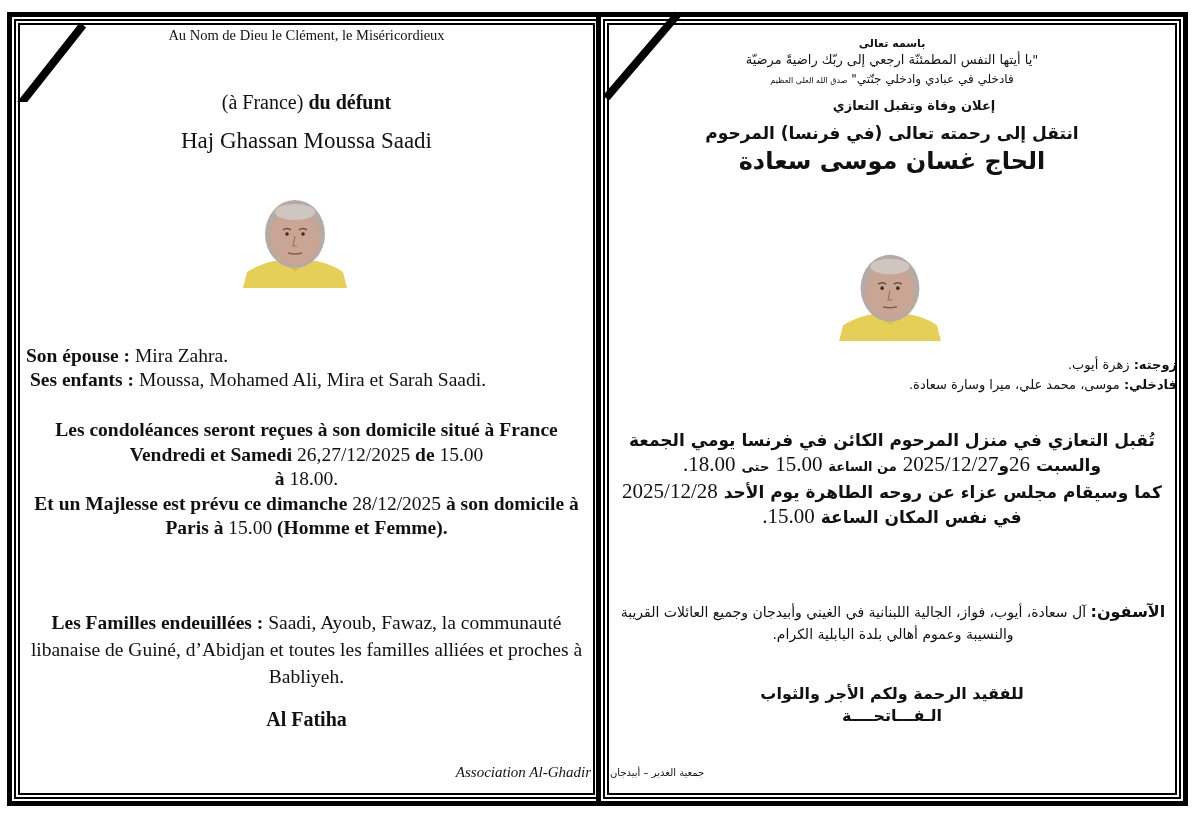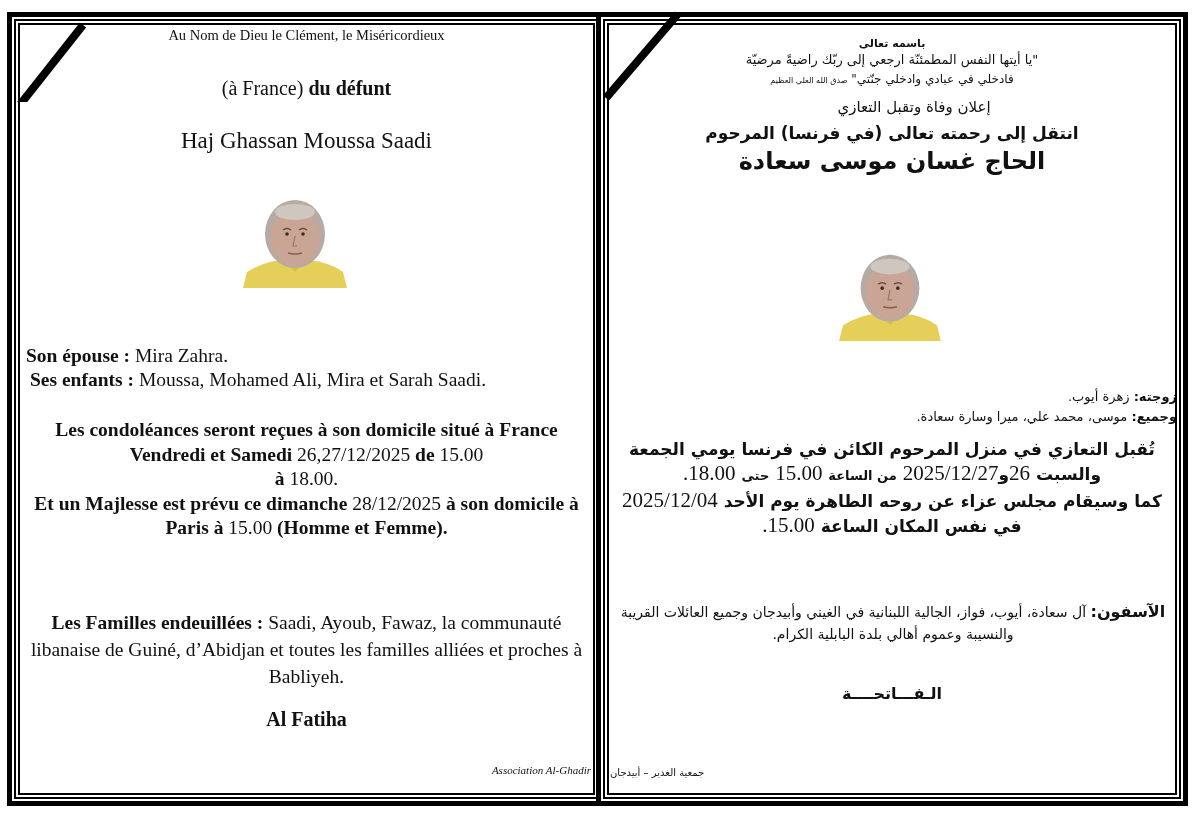--- a/index.html
+++ b/index.html
@@ -13,44 +13,44 @@
   .frame-mid { position:absolute; inset:7px; border:2px solid #000; box-sizing:border-box; }
   .frame-inner { position:absolute; inset:11px; border:2px solid #000; box-sizing:border-box; }
   .content { position:absolute; inset:13px; box-sizing:border-box; overflow:hidden; }
   .ribbon { position:absolute; left:-2px; top:-2px; width:90px; height:92px; }
   .ribbon.r { width:90px; height:90px; }
   .center { text-align:center; }
   .p { margin:0; }
   
   .l-bismillah { position:absolute; top:2px; left:0; right:0; font-size:14.5px; }
   .l-title1 { position:absolute; top:32px; left:0; right:0; font-size:20px; font-weight:bold; }
-  .l-title2 { position:absolute; top:52px; left:0; right:0; font-size:20px; }
+  .l-title2 { position:absolute; top:66px; left:0; right:0; font-size:20px; }
   .l-title2 b { font-weight:bold; }
   .l-name { position:absolute; top:103px; left:0; right:0; font-size:23px; font-weight:normal; }
   .photo { position:absolute; overflow:hidden; background:#fff; }
   .l-photo { top:167px; left:223px; width:104px; height:96px; }
   .r-photo { top:222px; left:229px; width:104px; height:94px; }
   .l-family { position:absolute; top:319px; left:6px; right:0; font-size:19.5px; line-height:24px; }
   .l-family .line2 { padding-left:4px; }
   .l-condo { position:absolute; top:393px; left:0; right:0; font-size:19.5px; line-height:24.5px; }
   .l-familles { position:absolute; top:584px; left:0; right:0; font-size:19.5px; line-height:27px; }
   .l-fatiha { position:absolute; top:683px; left:0; right:0; font-size:20px; font-weight:bold; }
-  .l-assoc { position:absolute; top:739px; right:2px; font-size:11px; font-style:italic;margin-left:40px; }
+  .l-assoc { position:absolute; top:739px; right:2px; font-size:15px; font-style:italic;margin-left:40px; }
   .bold { font-weight:bold; }
   
   .rtl { direction:rtl; font-family:"DejaVu Sans", sans-serif; }
   .r-basmala { position:absolute; top:12px; left:0; right:0; font-size:11px; font-weight:bold; }
   .r-verse1 { position:absolute; top:27px; left:0; right:0; font-size:13px; }
   .r-verse2 { position:absolute; top:47px; left:0; right:0; font-size:12px; }
   .r-verse2 .small { font-size:8px; }
-  .r-title1 { position:absolute; top:73px; left:0; right:0; font-size:15px; font-weight:normal;padding-left:44px; }
+  .r-title1 { position:absolute; top:73px; left:0; right:0; font-size:13px; font-weight:bold;padding-left:44px; }
   .r-title2 { position:absolute; top:98px; left:0; right:0; font-size:17px; font-weight:bold; }
   .r-name { position:absolute; top:122px; left:0; right:0; font-size:24px; font-weight:bold; }
-  .r-family { position:absolute; top:330px; right:-2px; left:0; font-size:13px; line-height:20px; text-align:right;margin-top:32px; }
-  .r-condo { position:absolute; top:412px; left:0; right:0; font-size:17px; line-height:24px; font-weight:bold; }
+  .r-family { position:absolute; top:330px; right:-2px; left:0; font-size:13px; line-height:20px; text-align:right; }
+  .r-condo { position:absolute; top:403px; left:0; right:0; font-size:17px; line-height:24px; font-weight:bold; }
   .r-condo .num { font-family:"Liberation Serif", serif; font-weight:normal; font-size:21px; }
   .r-condo .small { font-size:13px; }
   .r-afflicted { position:absolute; top:576px; left:-8px; right:-10px; font-size:14px; line-height:22px; }
   .r-mercy { position:absolute; top:658px; left:0; right:0; font-size:16px; font-weight:bold; line-height:22px; }
   .r-assoc { position:absolute; top:742px; left:-6px; font-size:10px; font-family:"DejaVu Sans", sans-serif; direction:rtl; }
 </style>
 </head>
 <body>
 
 <div class="panel left">
@@ -154,48 +154,49 @@
         <path d="M45 61 Q52 63 59 61" stroke="#8a5a50" stroke-width="1.5" fill="none"></path>
       </svg>
     </div>
 
     <div class="r-family">
       <div>
         <span class="bold">زوجته:</span>
         <span>زهرة أيوب.</span>
       </div>
       <div>
-        <span class="bold">وجميع:</span>
+        <span class="bold">فادخلي:</span>
         <span>موسى، محمد علي، ميرا وسارة سعادة.</span>
       </div>
     </div>
 
     <div class="center r-condo">
       <div>تُقبل التعازي في منزل المرحوم الكائن في فرنسا يومي الجمعة</div>
       <div>
         <span>والسبت</span>
         <span class="num">26</span><span>و</span><span class="num">2025/12/27</span>
         <span class="small">من الساعة</span>
         <span class="num">15.00</span>
         <span class="small">حتى</span>
         <span class="num">18.00.</span>
       </div>
       <div>
         <span>كما وسيقام مجلس عزاء عن روحه الطاهرة يوم الأحد</span>
-        <span class="num">2025/12/04</span>
+        <span class="num">2025/12/28</span>
       </div>
       <div>
         <span>في نفس المكان الساعة</span>
         <span class="num">15.00.</span>
       </div>
     </div>
 
     <div class="center r-afflicted">
       <span class="bold" style="font-size:16px">الآسفون:</span>
       <span>آل سعادة، أيوب، فواز، الجالية اللبنانية في الغيني وأبيدجان وجميع العائلات القريبة والنسيبة وعموم أهالي بلدة البابلية الكرام.</span>
     </div>
 
     <div class="center r-mercy">
+      <div>للفقيد الرحمة ولكم الأجر والثواب</div>
       <div>الـفـــاتحــــة</div>
     </div>
   </div>
   <p class="p r-assoc" style="left:14px; top:755px; position:absolute;">جمعية الغدير – أبيدجان</p>
 </div>
 
 </body></html>

